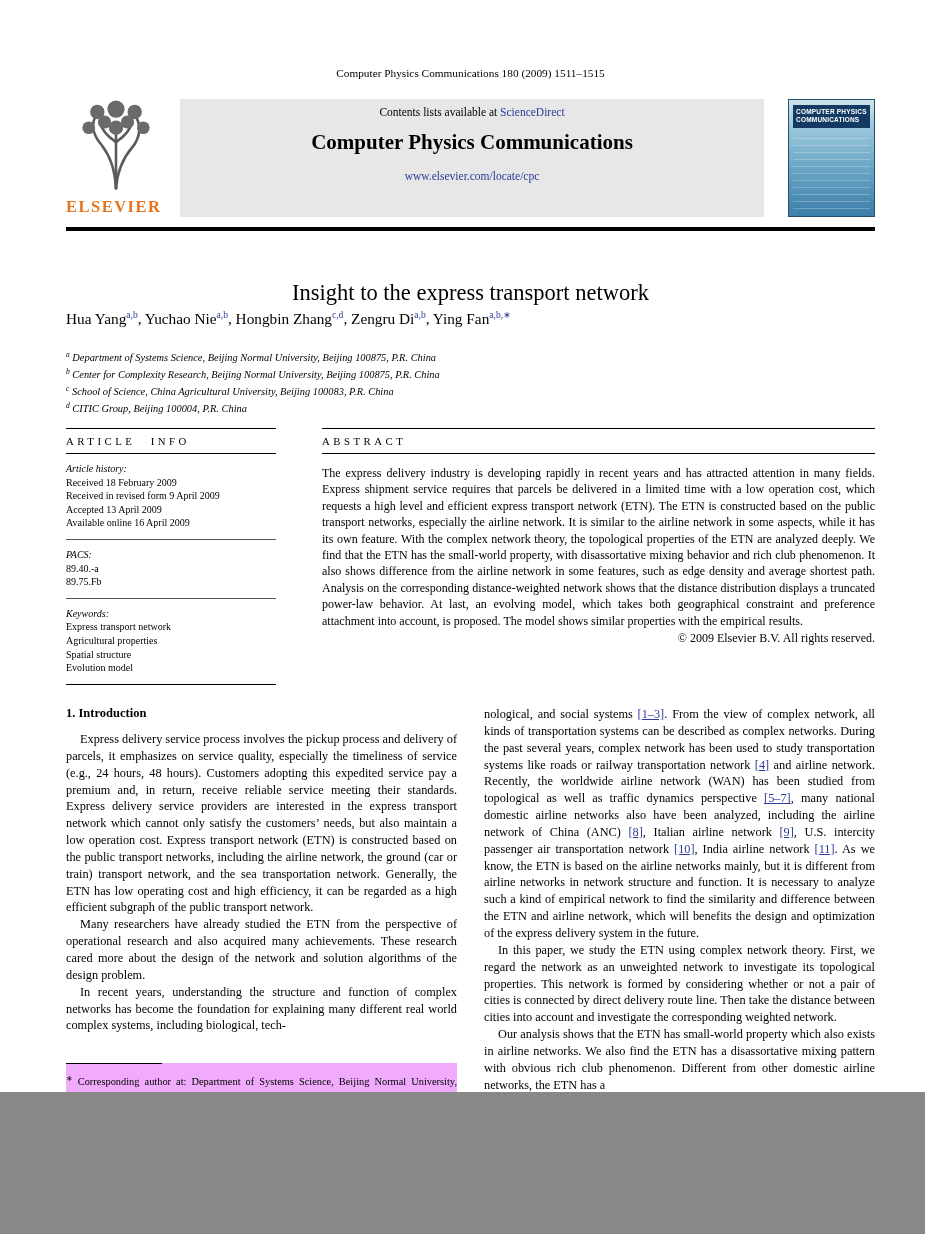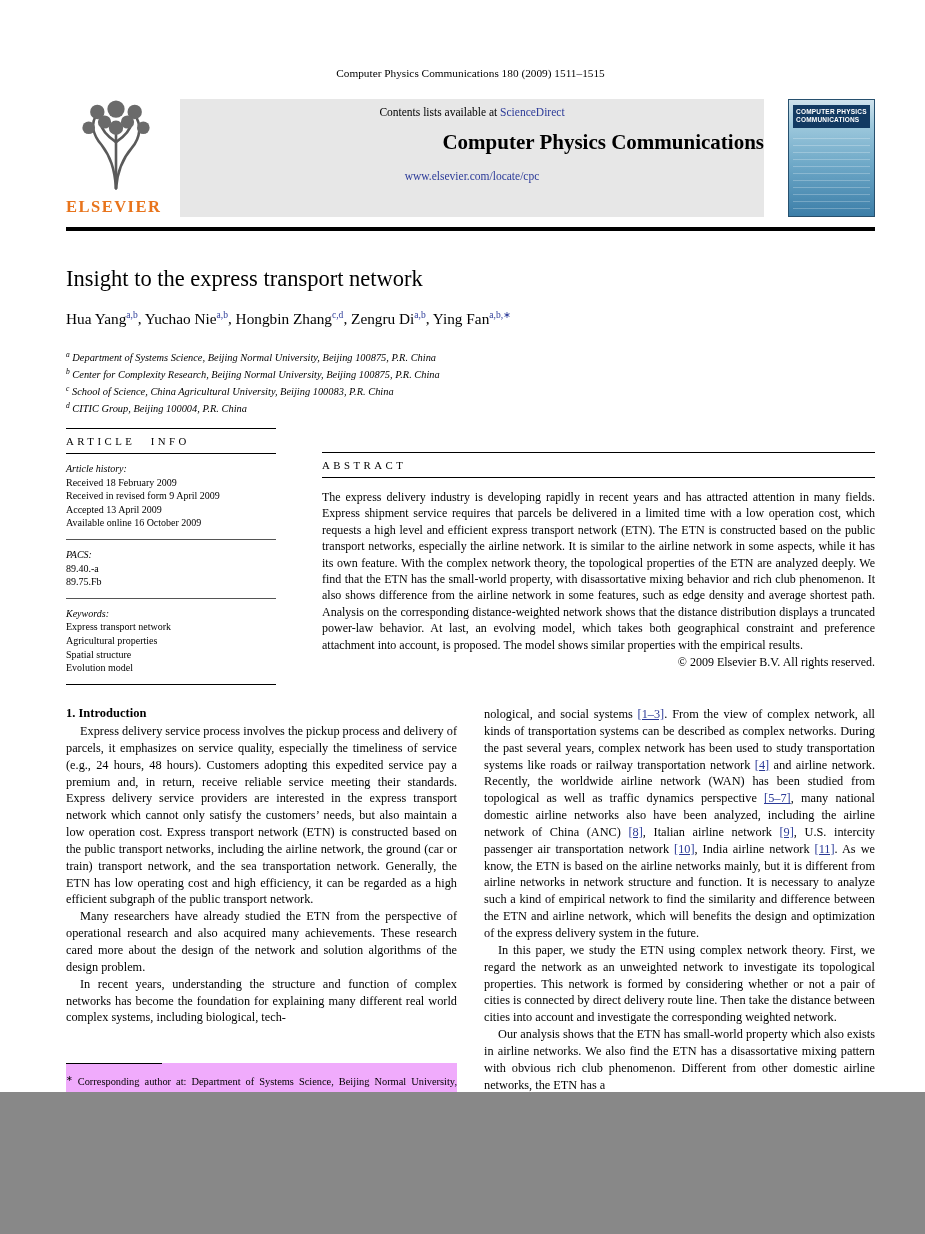--- a/index.html
+++ b/index.html
@@ -18,59 +18,59 @@
 
   
   .banner { position:absolute; top:99px; left:66px; width:809px; height:118px; }
   .logo-block { position:absolute; left:0; top:0; width:110px; height:118px; }
   .tree-wrap { position:absolute; top:0; left:6px; }
   .elsevier-text { position:absolute; bottom:0; left:0; width:110px; color:var(--orange);
     font-size:16.5px; font-weight:bold; letter-spacing:1.5px; }
   .banner-center { position:absolute; left:114px; top:0; width:584px; height:118px;
     background:#e7e7e7; text-align:center; }
   .contents-line { padding-top:7px; font-size:11.5px; }
-  .journal-title { margin-top:12px; font-size:21px; font-weight:bold;text-align:right; }
+  .journal-title { margin-top:12px; font-size:21px; font-weight:bold; }
   .journal-url { display:block; margin-top:15px; font-size:11.5px; }
   .cover { position:absolute; right:0; top:0; width:87px; height:118px;
     border:1px solid #27506e;
     background:linear-gradient(180deg,#cfe2ec 0%,#9dc8dc 22%,#6fa9c8 55%,#3c7ea8 100%); }
   .cover-band { position:absolute; top:5px; left:4px; right:4px; background:#123a62; padding:3px 3px 4px 3px; }
   .cover-title span { display:block; color:#fff; font-family:"Liberation Sans", sans-serif;
     font-size:6.5px; font-weight:bold; letter-spacing:.2px; line-height:8px; }
   .cover-stripes { position:absolute; left:4px; right:4px; top:38px; bottom:6px;
     background:repeating-linear-gradient(180deg, rgba(255,255,255,.35) 0 1px, rgba(255,255,255,0) 1px 7px); opacity:.7; }
 
   .thick-rule { position:absolute; top:227px; left:66px; width:809px; height:4px; background:#000; }
 
   
-  .title { position:absolute; top:266px; left:66px; width:809px; font-size:22.5px; font-weight:normal; }
+  .title { position:absolute; top:280px; left:66px; width:809px; font-size:22.5px; font-weight:normal;text-align:center; }
   .authors { position:absolute; top:309px; left:66px; width:809px; font-size:15.3px; }
   .authors sup.asup { color:var(--link); font-size:9.5px; }
   .affiliations { position:absolute; top:348px; left:66px; width:809px;
     font-size:10.4px; font-style:italic; line-height:13.4px; }
   .affiliations sup { font-size:7.5px; }
 
   
   .meta { position:absolute; top:428px; left:66px; width:809px; display:flex;justify-content:space-between; }
   .meta-left { width:210px; margin-right:46px; flex:none; }
-  .meta-right { width:553px; flex:none;margin-top:24px; }
+  .meta-right { width:553px; flex:none; }
   .meta-heading { border-top:1px solid #000; border-bottom:1px solid #000;
     padding:6px 0 6px 0; font-size:10.8px; letter-spacing:3.5px; word-spacing:9px; }
   .info-group { padding:8px 0 9px 0; font-size:10px; line-height:13.6px; }
   .info-label { font-style:italic; }
   .info-divider { border-top:1px solid #555; }
   .info-bottom { border-top:1px solid #000; }
   .abstract-text { margin-top:11px; font-size:12px; line-height:16.4px; text-align:justify; }
   .copyright { margin-top:2px; font-size:12px; text-align:right; }
 
   
   .body-cols { position:absolute; top:706px; left:66px; width:809px; display:flex; }
   .col { width:391px; flex:none; }
   .col-left { margin-right:27px; }
-  .section-heading { font-size:12.5px; font-weight:bold; margin-bottom:2px; }
+  .section-heading { font-size:12.5px; font-weight:bold; margin-bottom:10px; }
   .para { font-size:12.3px; line-height:16.85px; text-align:justify; text-indent:14px; }
   .para.no-indent { text-indent:0; }
 
   
   .footnote { position:absolute; top:1063px; left:66px; width:391px; background:#f0abfc; }
   .footnote-rule { width:96px; height:1px; background:#000; margin-bottom:8px; }
   .fn-text { font-size:10.4px; line-height:14px; text-align:justify; }
   .fn-star { font-size:8px; vertical-align:super; }
   .fn-email { font-size:10.4px; line-height:14px; text-indent:10px; }
   .em-label { font-style:italic; }
@@ -141,21 +141,21 @@
 
   <div class="meta">
     <div class="meta-left">
       <div class="meta-heading">ARTICLE INFO</div>
       <div class="info-group">
         <div class="info-label">Article history:</div>
         <div id="history-list">
             <div>Received 18 February 2009</div>
             <div>Received in revised form 9 April 2009</div>
             <div>Accepted 13 April 2009</div>
-            <div>Available online 16 October 2009</div>
+            <div>Available online 16 April 2009</div>
           </div>
       </div>
       <div class="info-divider"></div>
       <div class="info-group">
         <div class="info-label">PACS:</div>
         <div id="pacs-list">
             <div>89.40.-a</div>
             <div>89.75.Fb</div>
           </div>
       </div>

